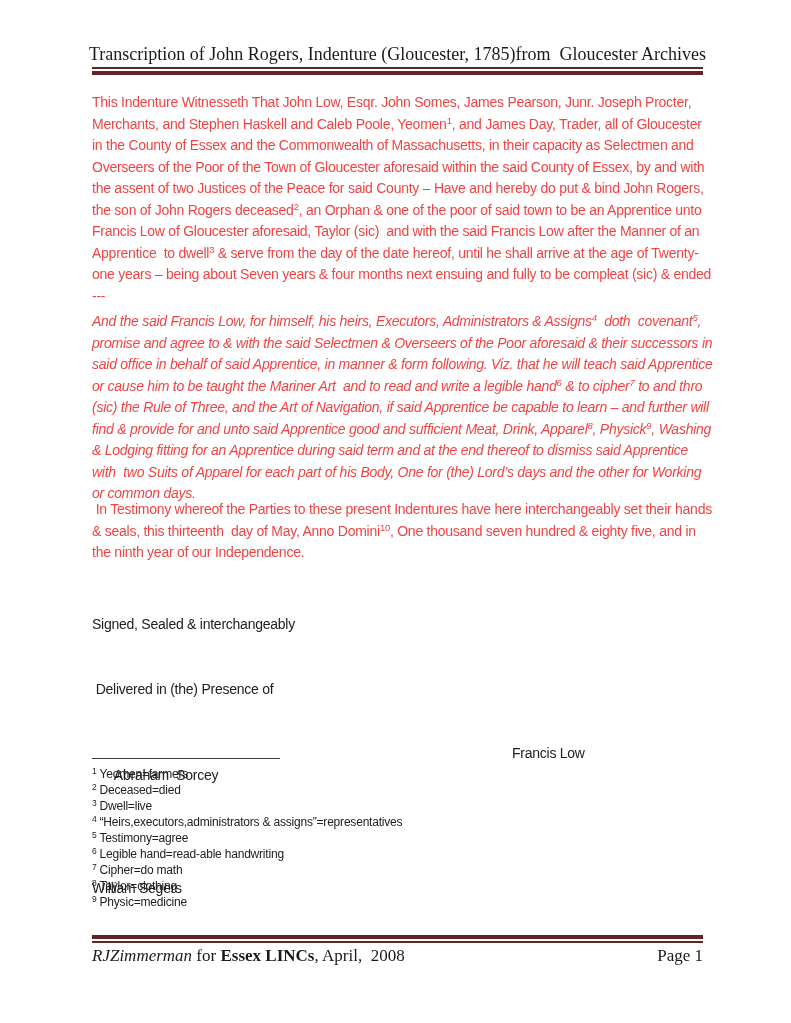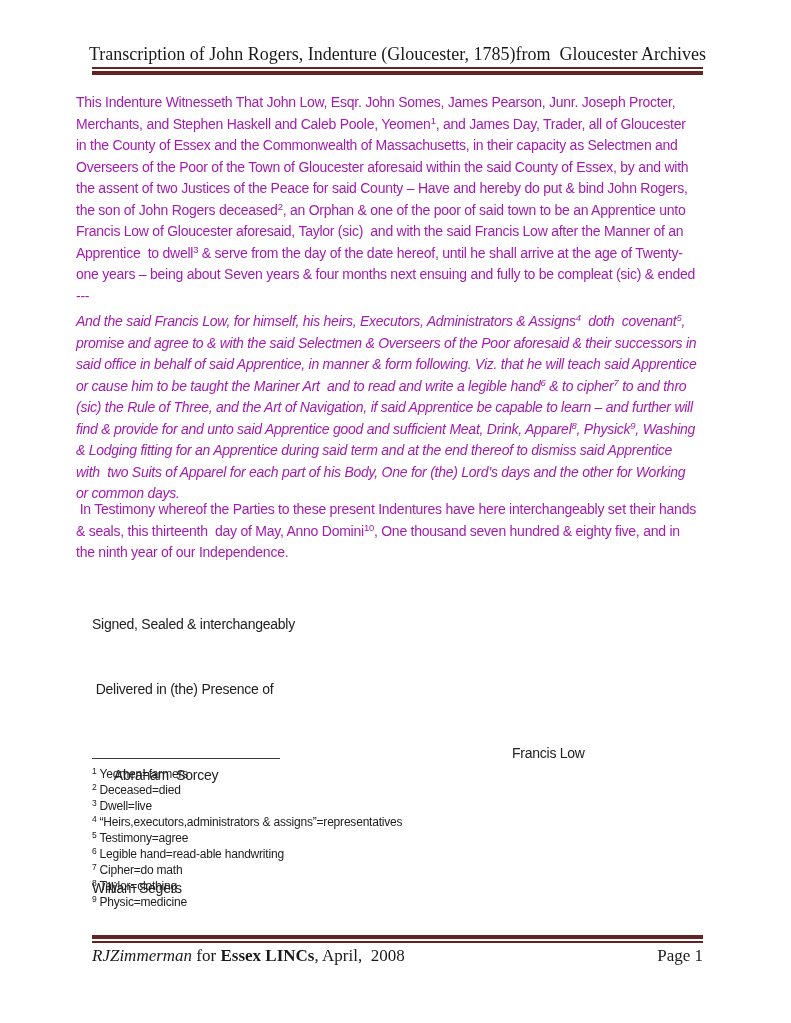--- a/index.html
+++ b/index.html
@@ -28,27 +28,27 @@
   .header-rule {
     position: absolute;
     left: 92px; right: 88px; top: 67px;
   }
   .header-rule .thin  { height: 2px; }
   .header-rule .gap   { height: 2px; background: transparent; }
   .header-rule .thick { height: 4px; }
   
   .para {
     position: absolute;
-    left: 76px;
+    left: 92px;
     width: 622px;
     font-size: 14px;
     line-height: 21.5px;
     letter-spacing: -0.25px;
     white-space: pre-wrap;
-    color: #a21caf;
+    color: #ef4444;
   }
   .para sup {
     font-size: 9.5px;
     line-height: 0;
     vertical-align: baseline;
     position: relative;
     top: -5px;
   }
   #para1 { top: 92px; }
   #para2 { top: 311px; font-style: italic; }

